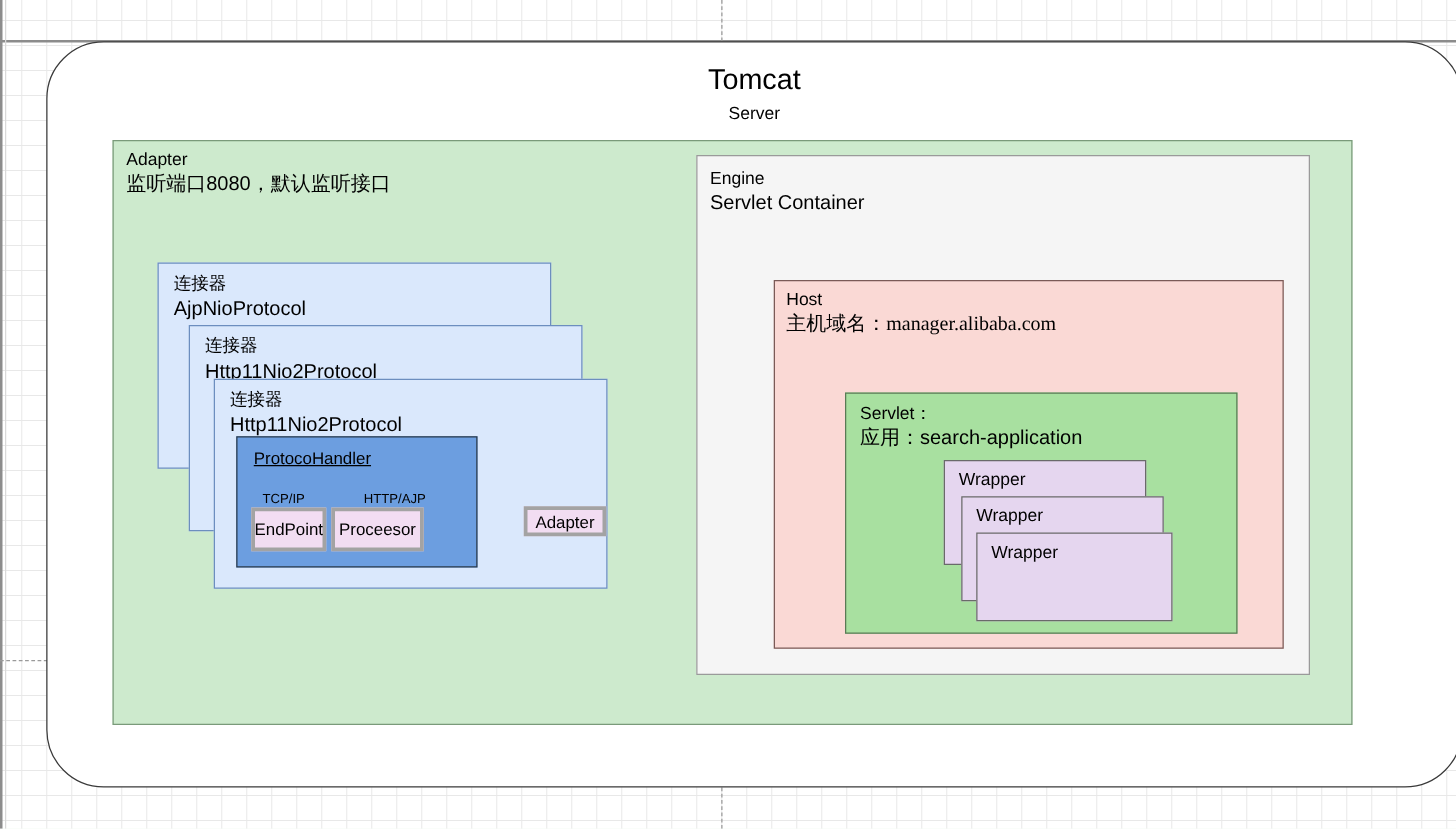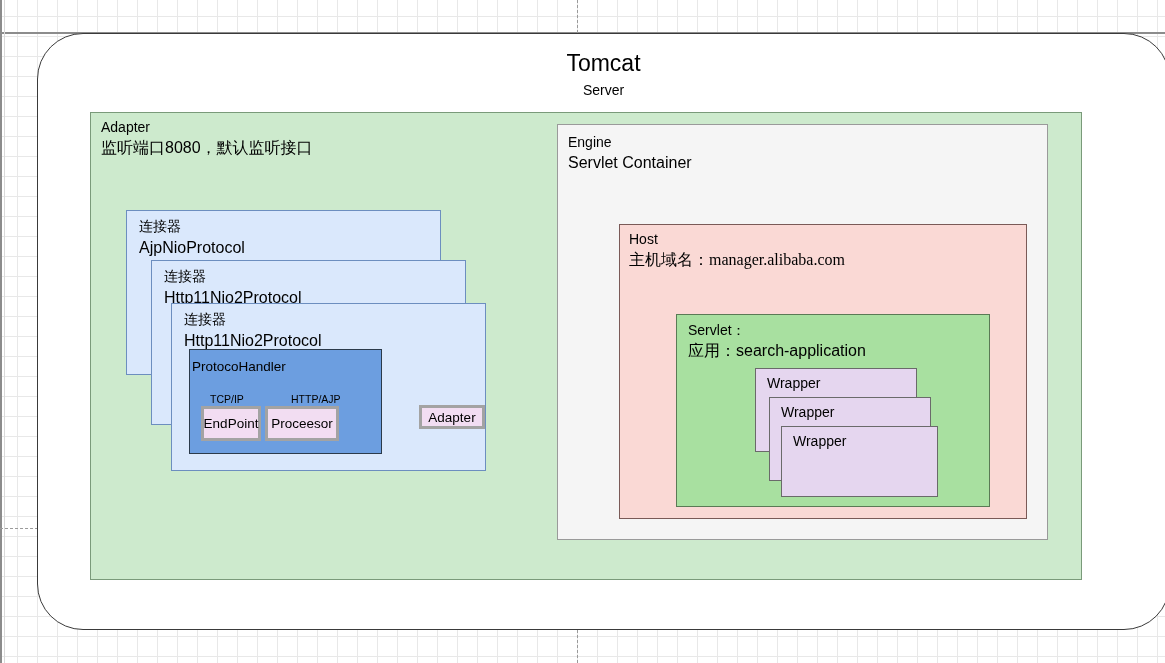--- a/index.html
+++ b/index.html
@@ -61,21 +61,21 @@
   .connector .sub{position:absolute;left:12px;top:28px;}
   #conn1{left:126px;top:210px;width:315px;height:165px;}
   #conn2{left:151px;top:260px;width:315px;height:165px;}
   #conn3{left:171px;top:303px;width:315px;height:168px;}
 
   
   #protohandler{
     left:189px;top:349px;width:193px;height:105px;
     background:#6c9ee0;border:1.6px solid #2b3a4a;
   }
-  #protohandler .ttl{position:absolute;left:2px;top:9px;font-size:13.5px;}
+  #protohandler .ttl{position:absolute;left:13px;top:9px;font-size:13.5px;text-decoration:underline;}
 
   .minilabel{position:absolute;font-size:10.5px;color:#000;}
   .pinkbox{
     position:absolute;background:#f2ddf2;border:3px solid #a3a3a3;
     display:flex;align-items:center;justify-content:center;
     font-size:13.5px;color:#000;box-sizing:border-box;
   }
   #lbl-tcpip{left:210px;top:393px;}
   #lbl-httpajp{left:291px;top:393px;}
   #endpoint{left:201px;top:406px;width:60px;height:35px;}

